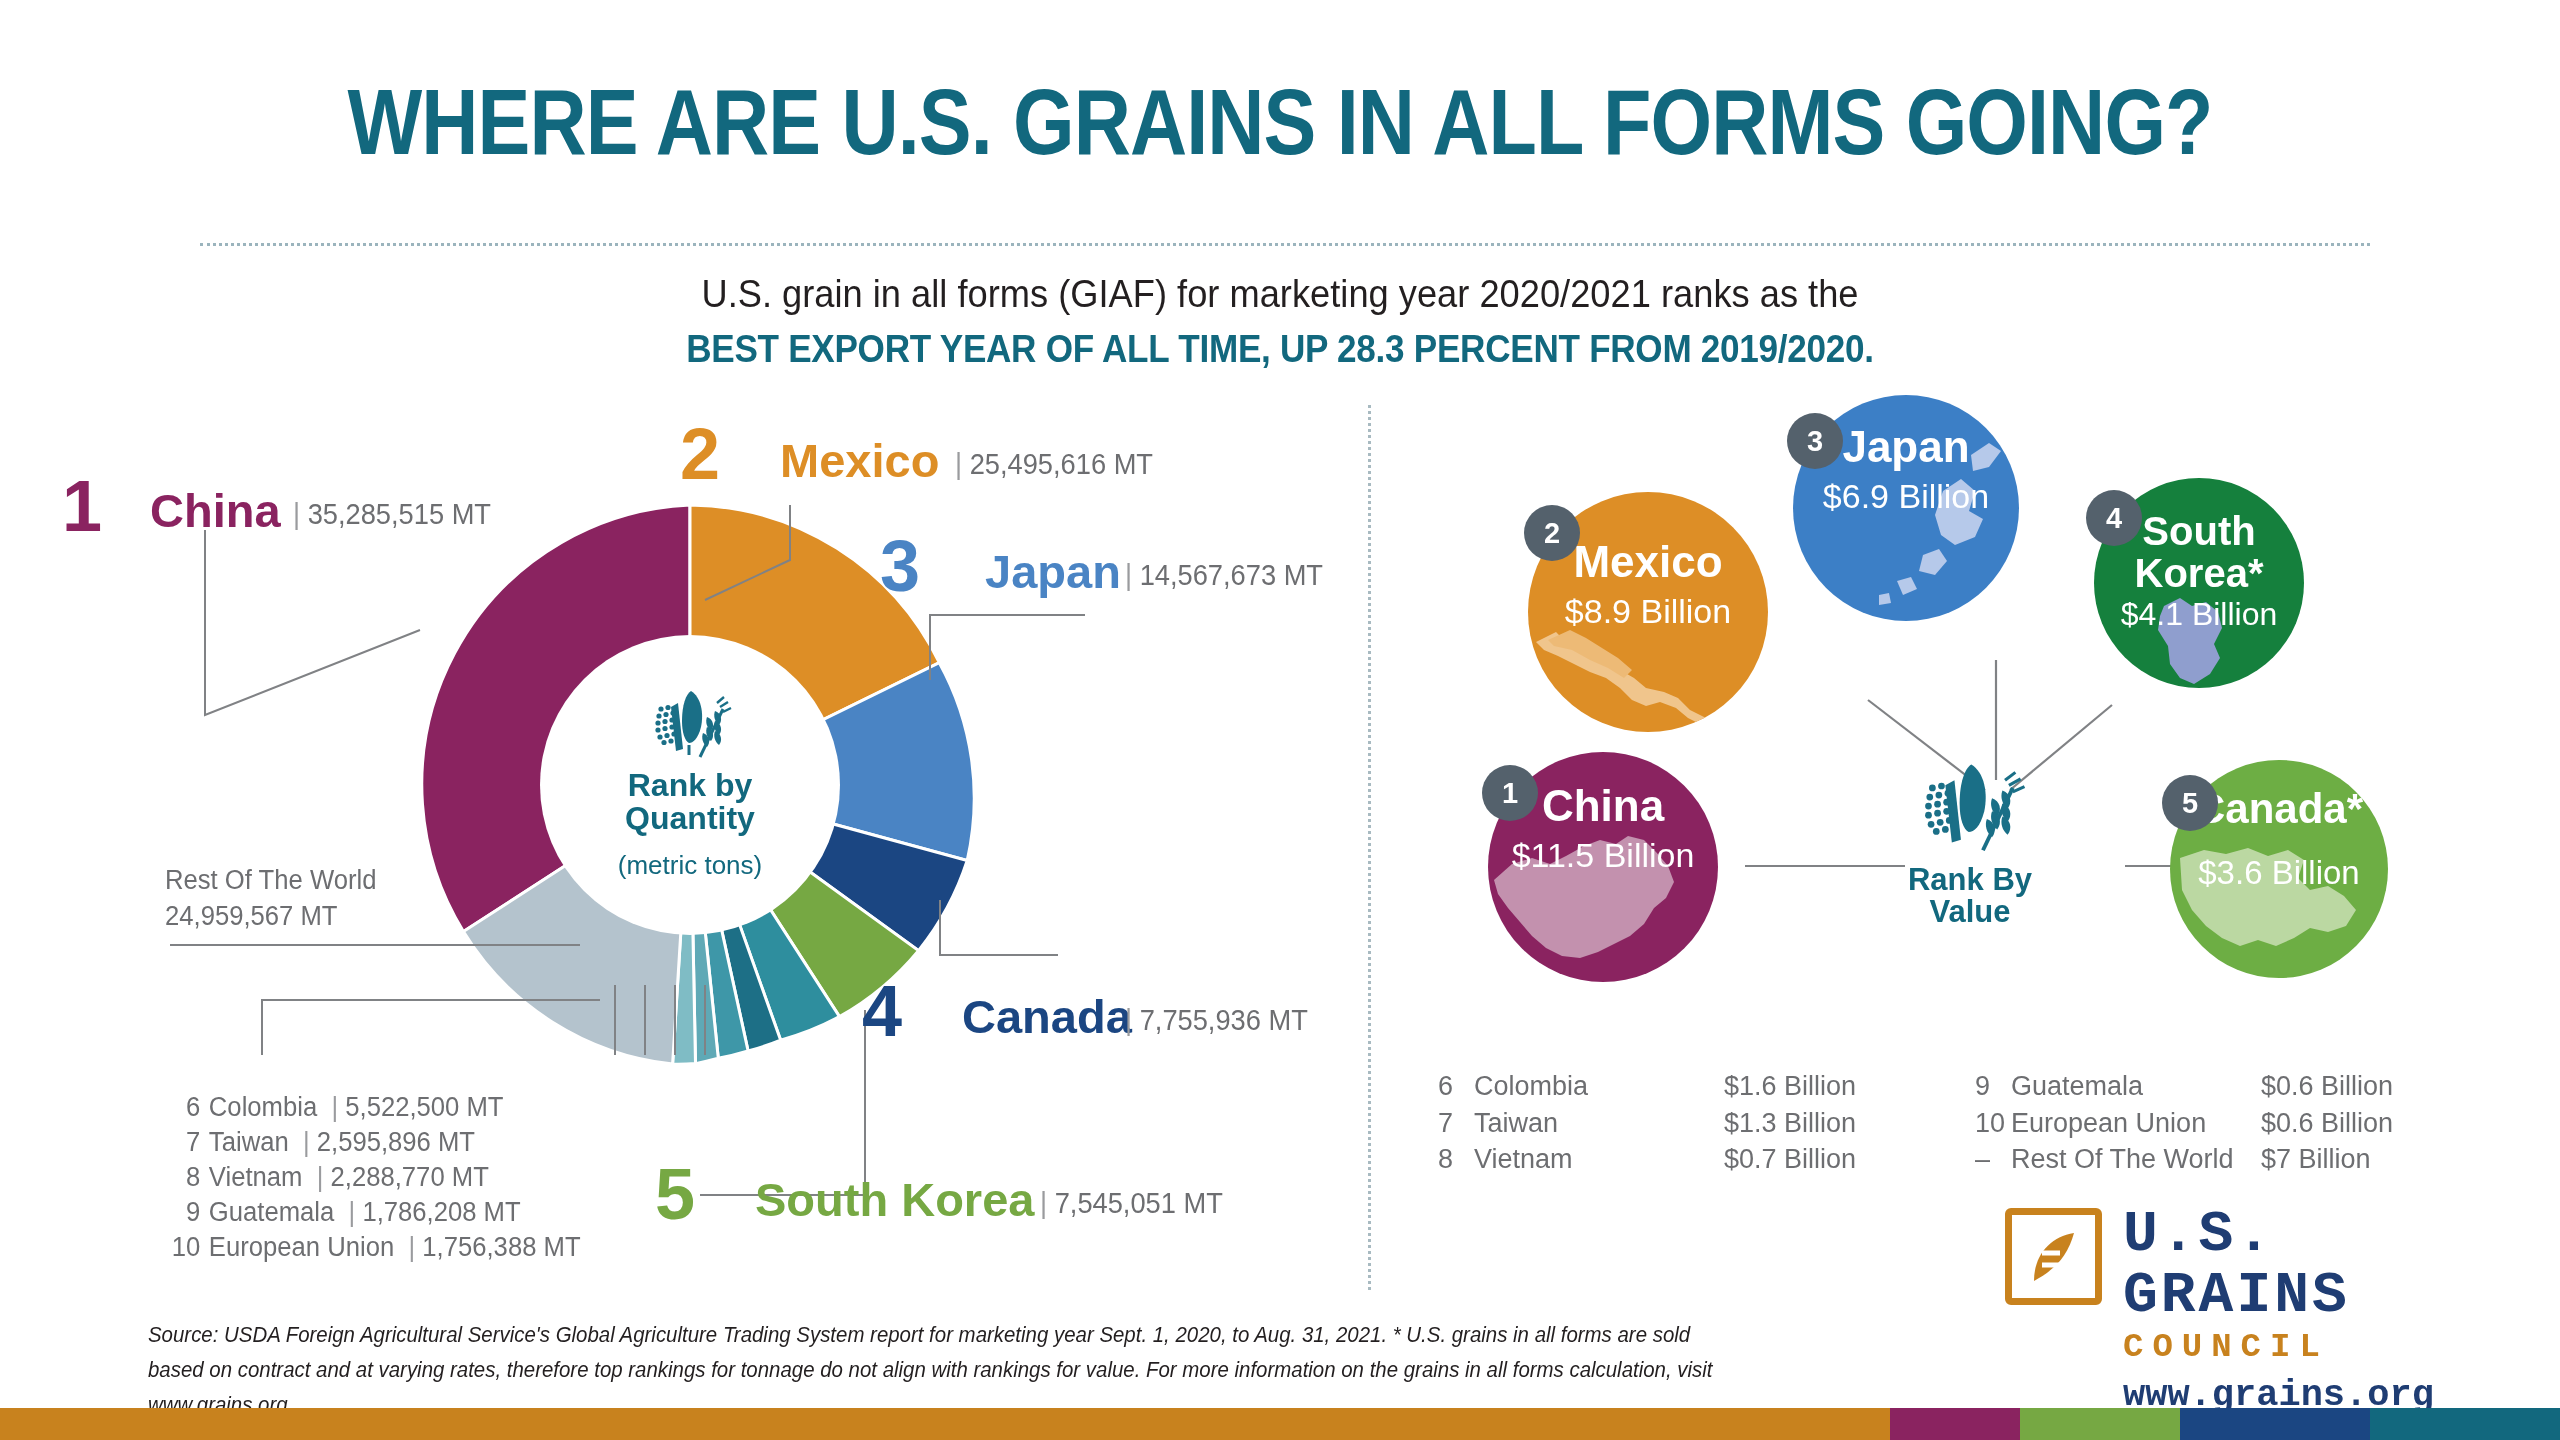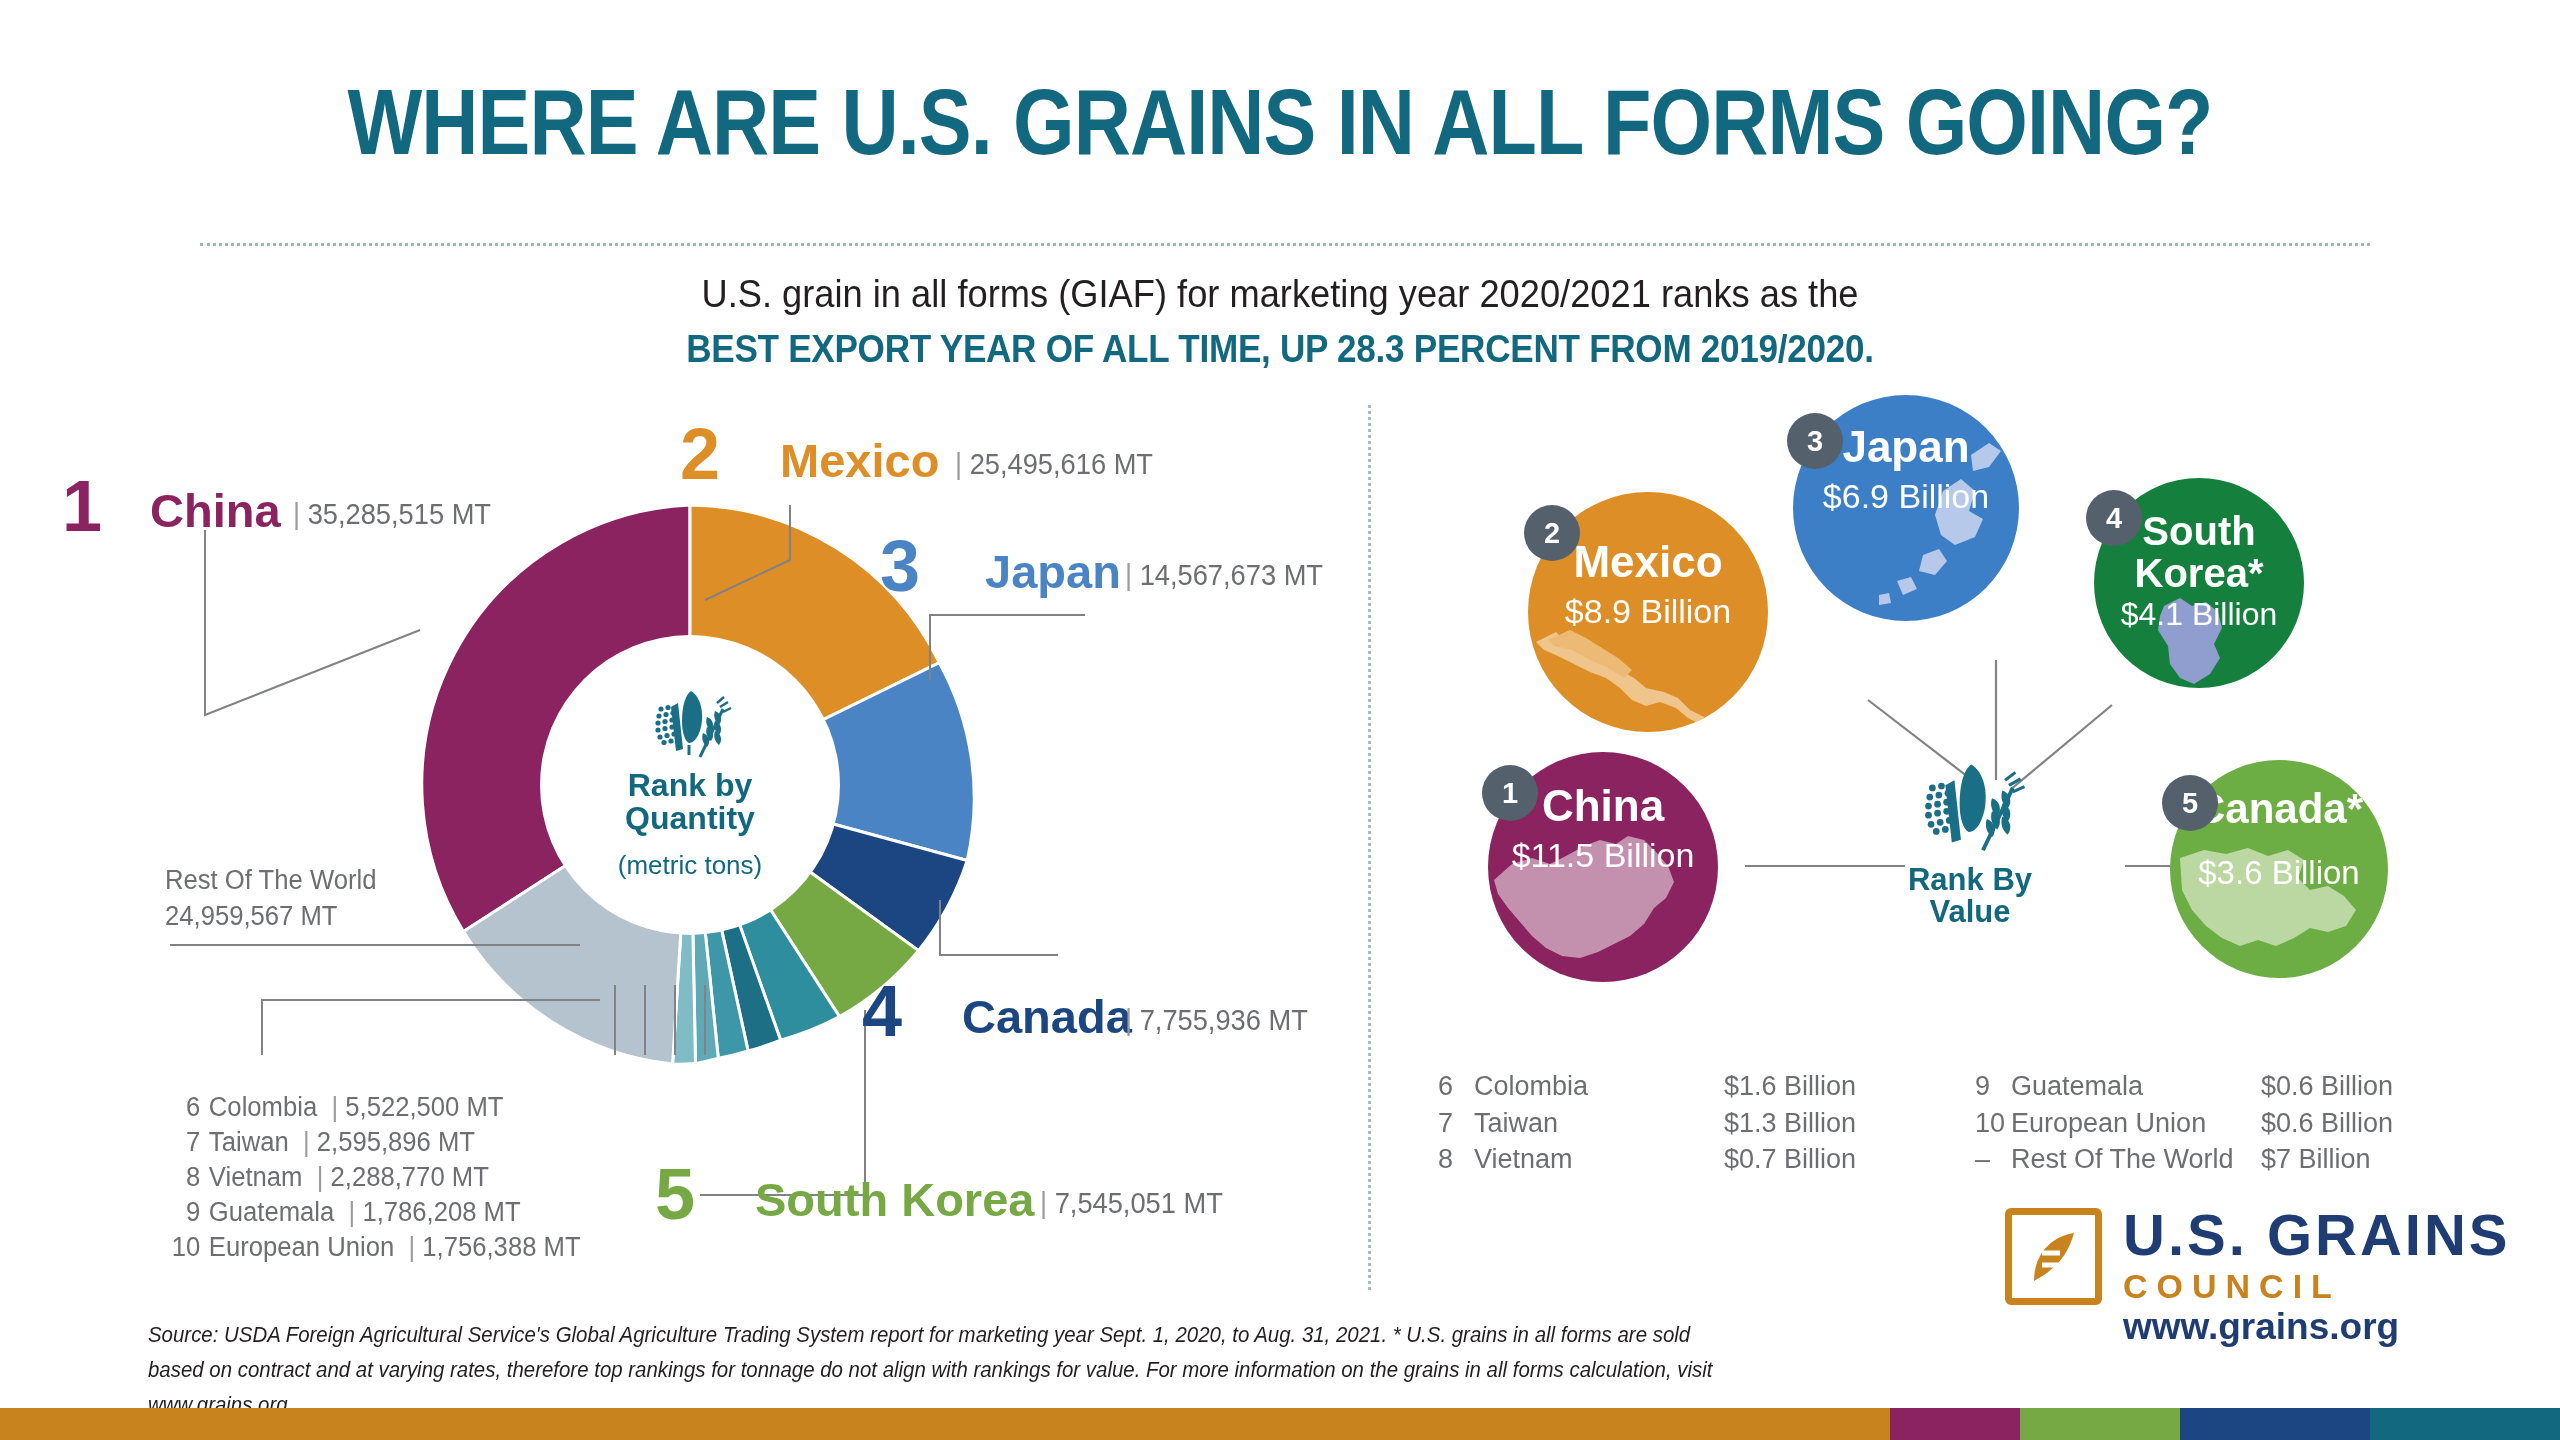--- a/index.html
+++ b/index.html
@@ -131,25 +131,25 @@
     font-size: 21.5px; font-style: italic; color: #231f20; line-height: 1.62;
     transform: scaleX(0.95); transform-origin: left top;
   }
   .logo-wrap { position: absolute; left: 2005px; top: 1205px; width: 520px; height: 150px; }
   .logo-mark {
     position: absolute; left: 0; top: 3px; width: 97px; height: 97px;
     border: 7px solid #C8821E; border-radius: 6px;
   }
   .logo-text {
     position: absolute; left: 118px; top: 0px;
-    font-family: Liberation Sans, sans-serif;
+    font-family: Liberation Mono, monospace;
   }
   .lt1 { font-size: 58px; font-weight: 700; color: #1F3D73; letter-spacing: 3px; line-height: 1.05; }
   .lt2 { font-size: 34px; font-weight: 700; color: #C8821E; letter-spacing: 9px; line-height: 1.1; margin-top: 2px;}
-  .lt3 { font-size: 37px; font-weight: 700; color: #1F3D73; letter-spacing: 0px; margin-top: 1px; }
+  .lt3 { font-size: 37px; font-weight: 700; color: #1F3D73; letter-spacing: 0px; margin-top: 8px; }
 
   .footbar { position: absolute; left: 0; bottom: 0; width: 2560px; height: 32px; display: flex; }
   .footbar i { display: block; height: 100%; }
 </style>
 </head>
 <body>
 
 <div class="stage">
 
   <div class="title">WHERE ARE U.S. GRAINS IN ALL FORMS GOING?</div>

